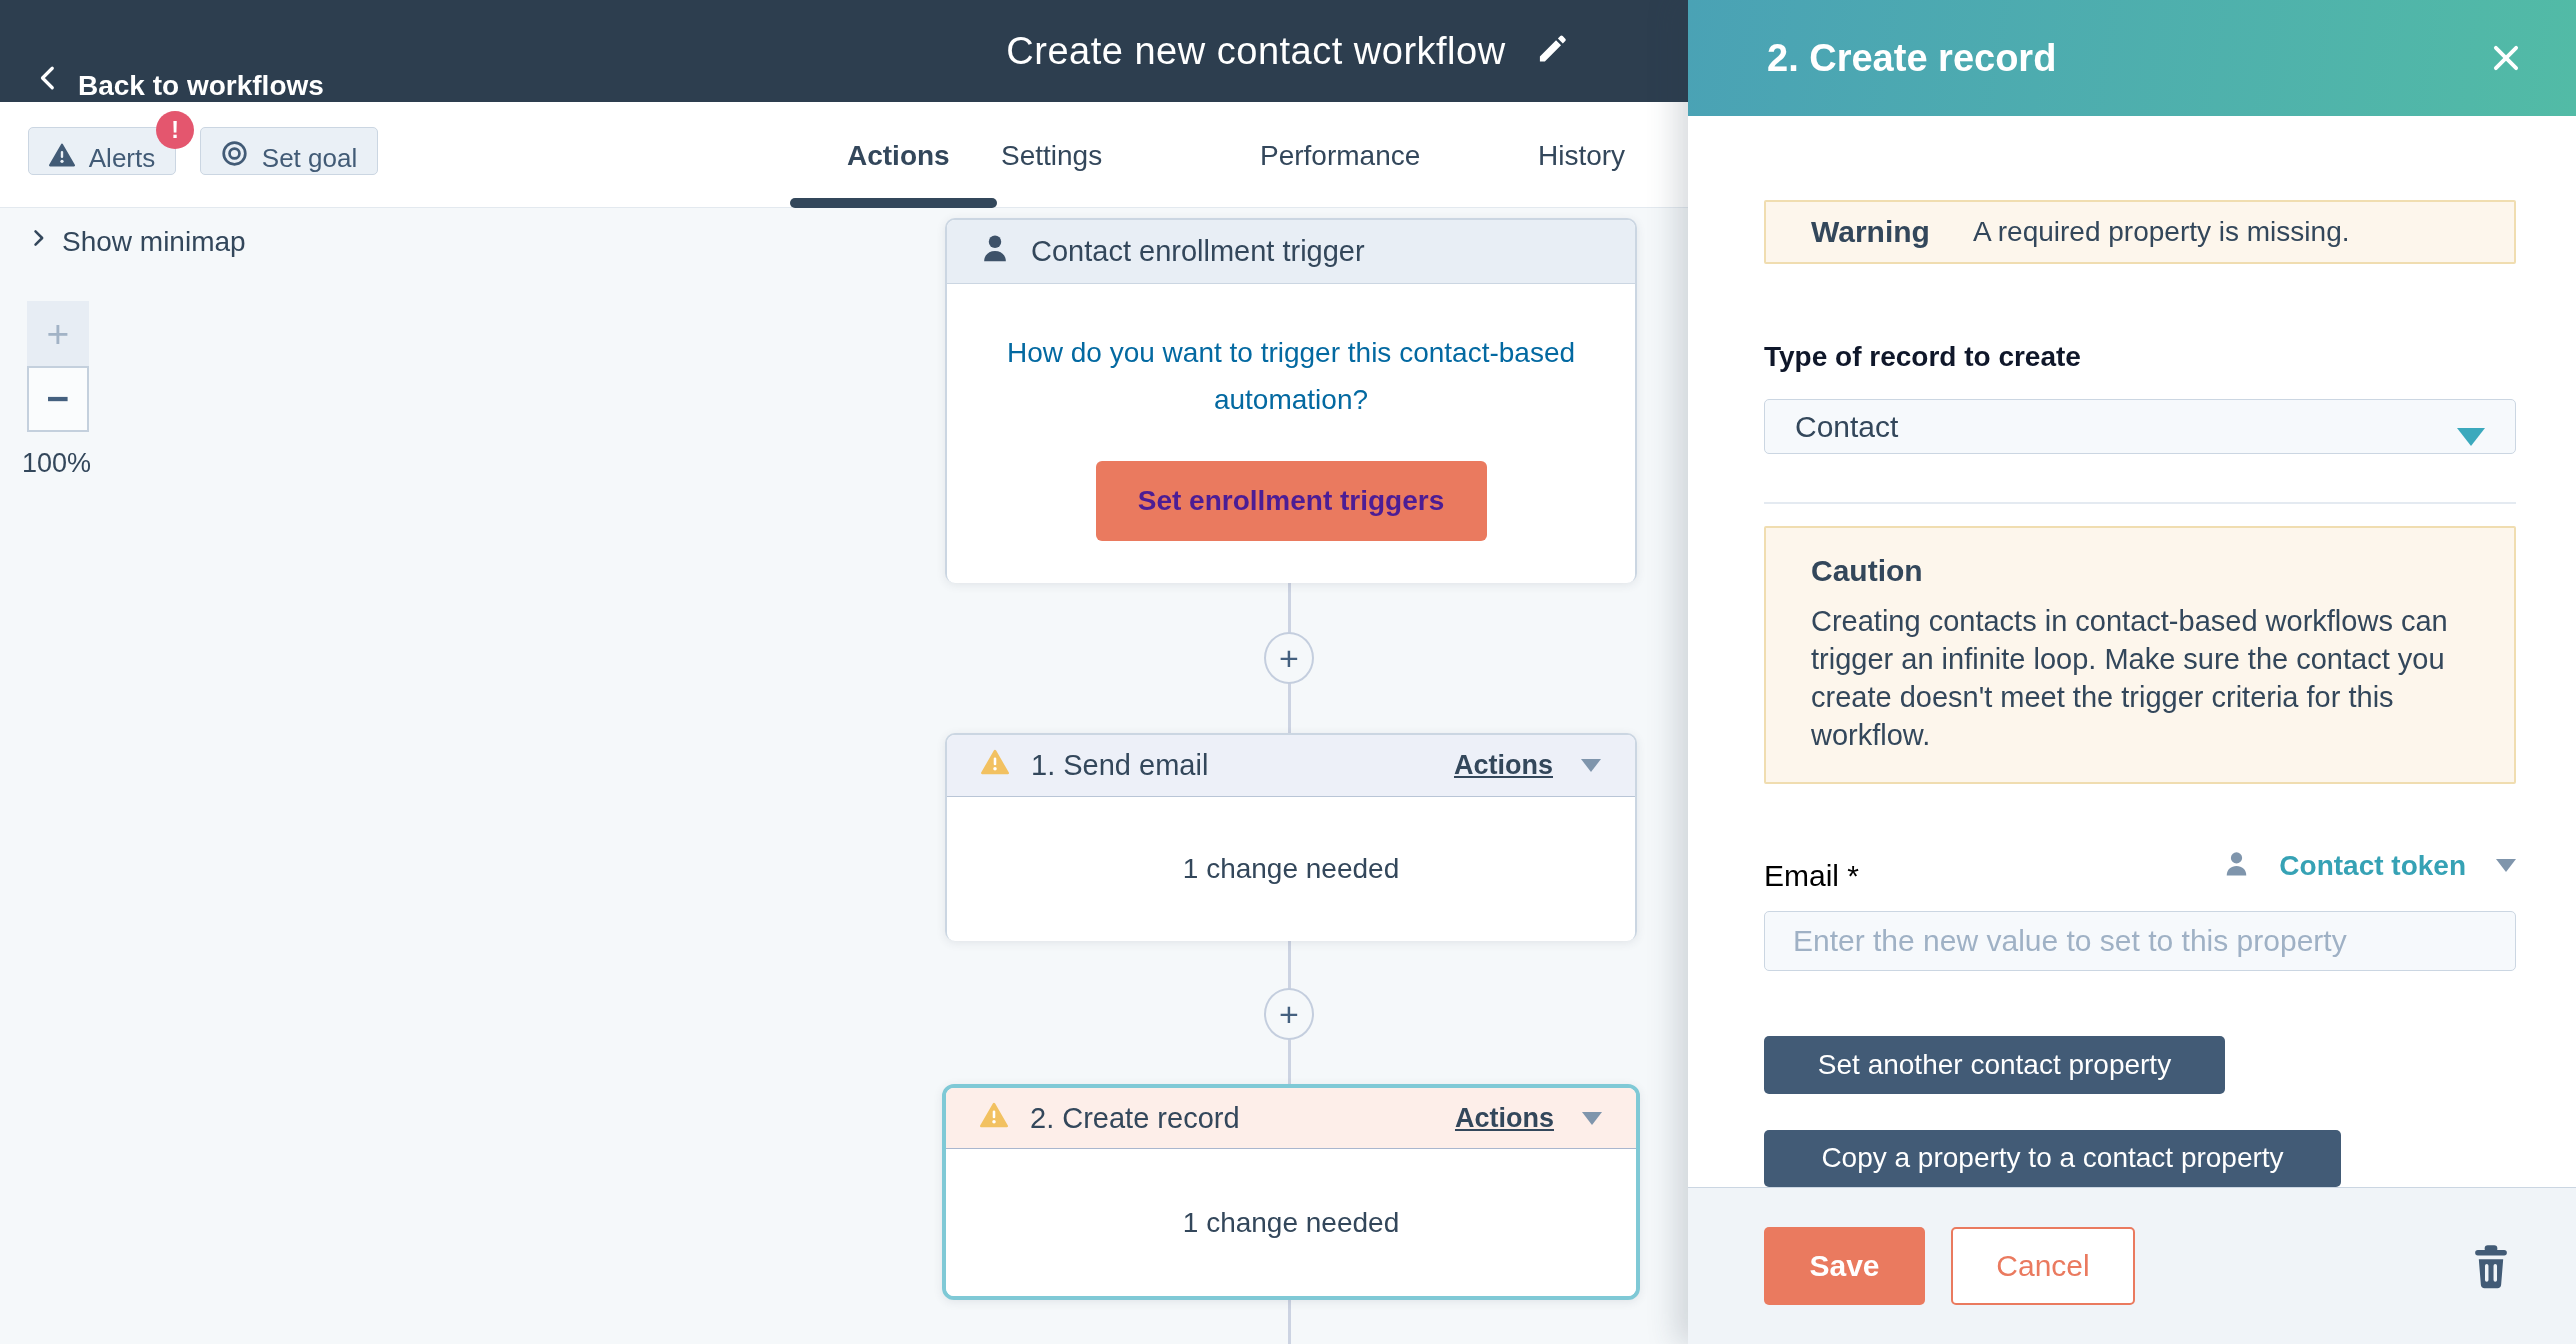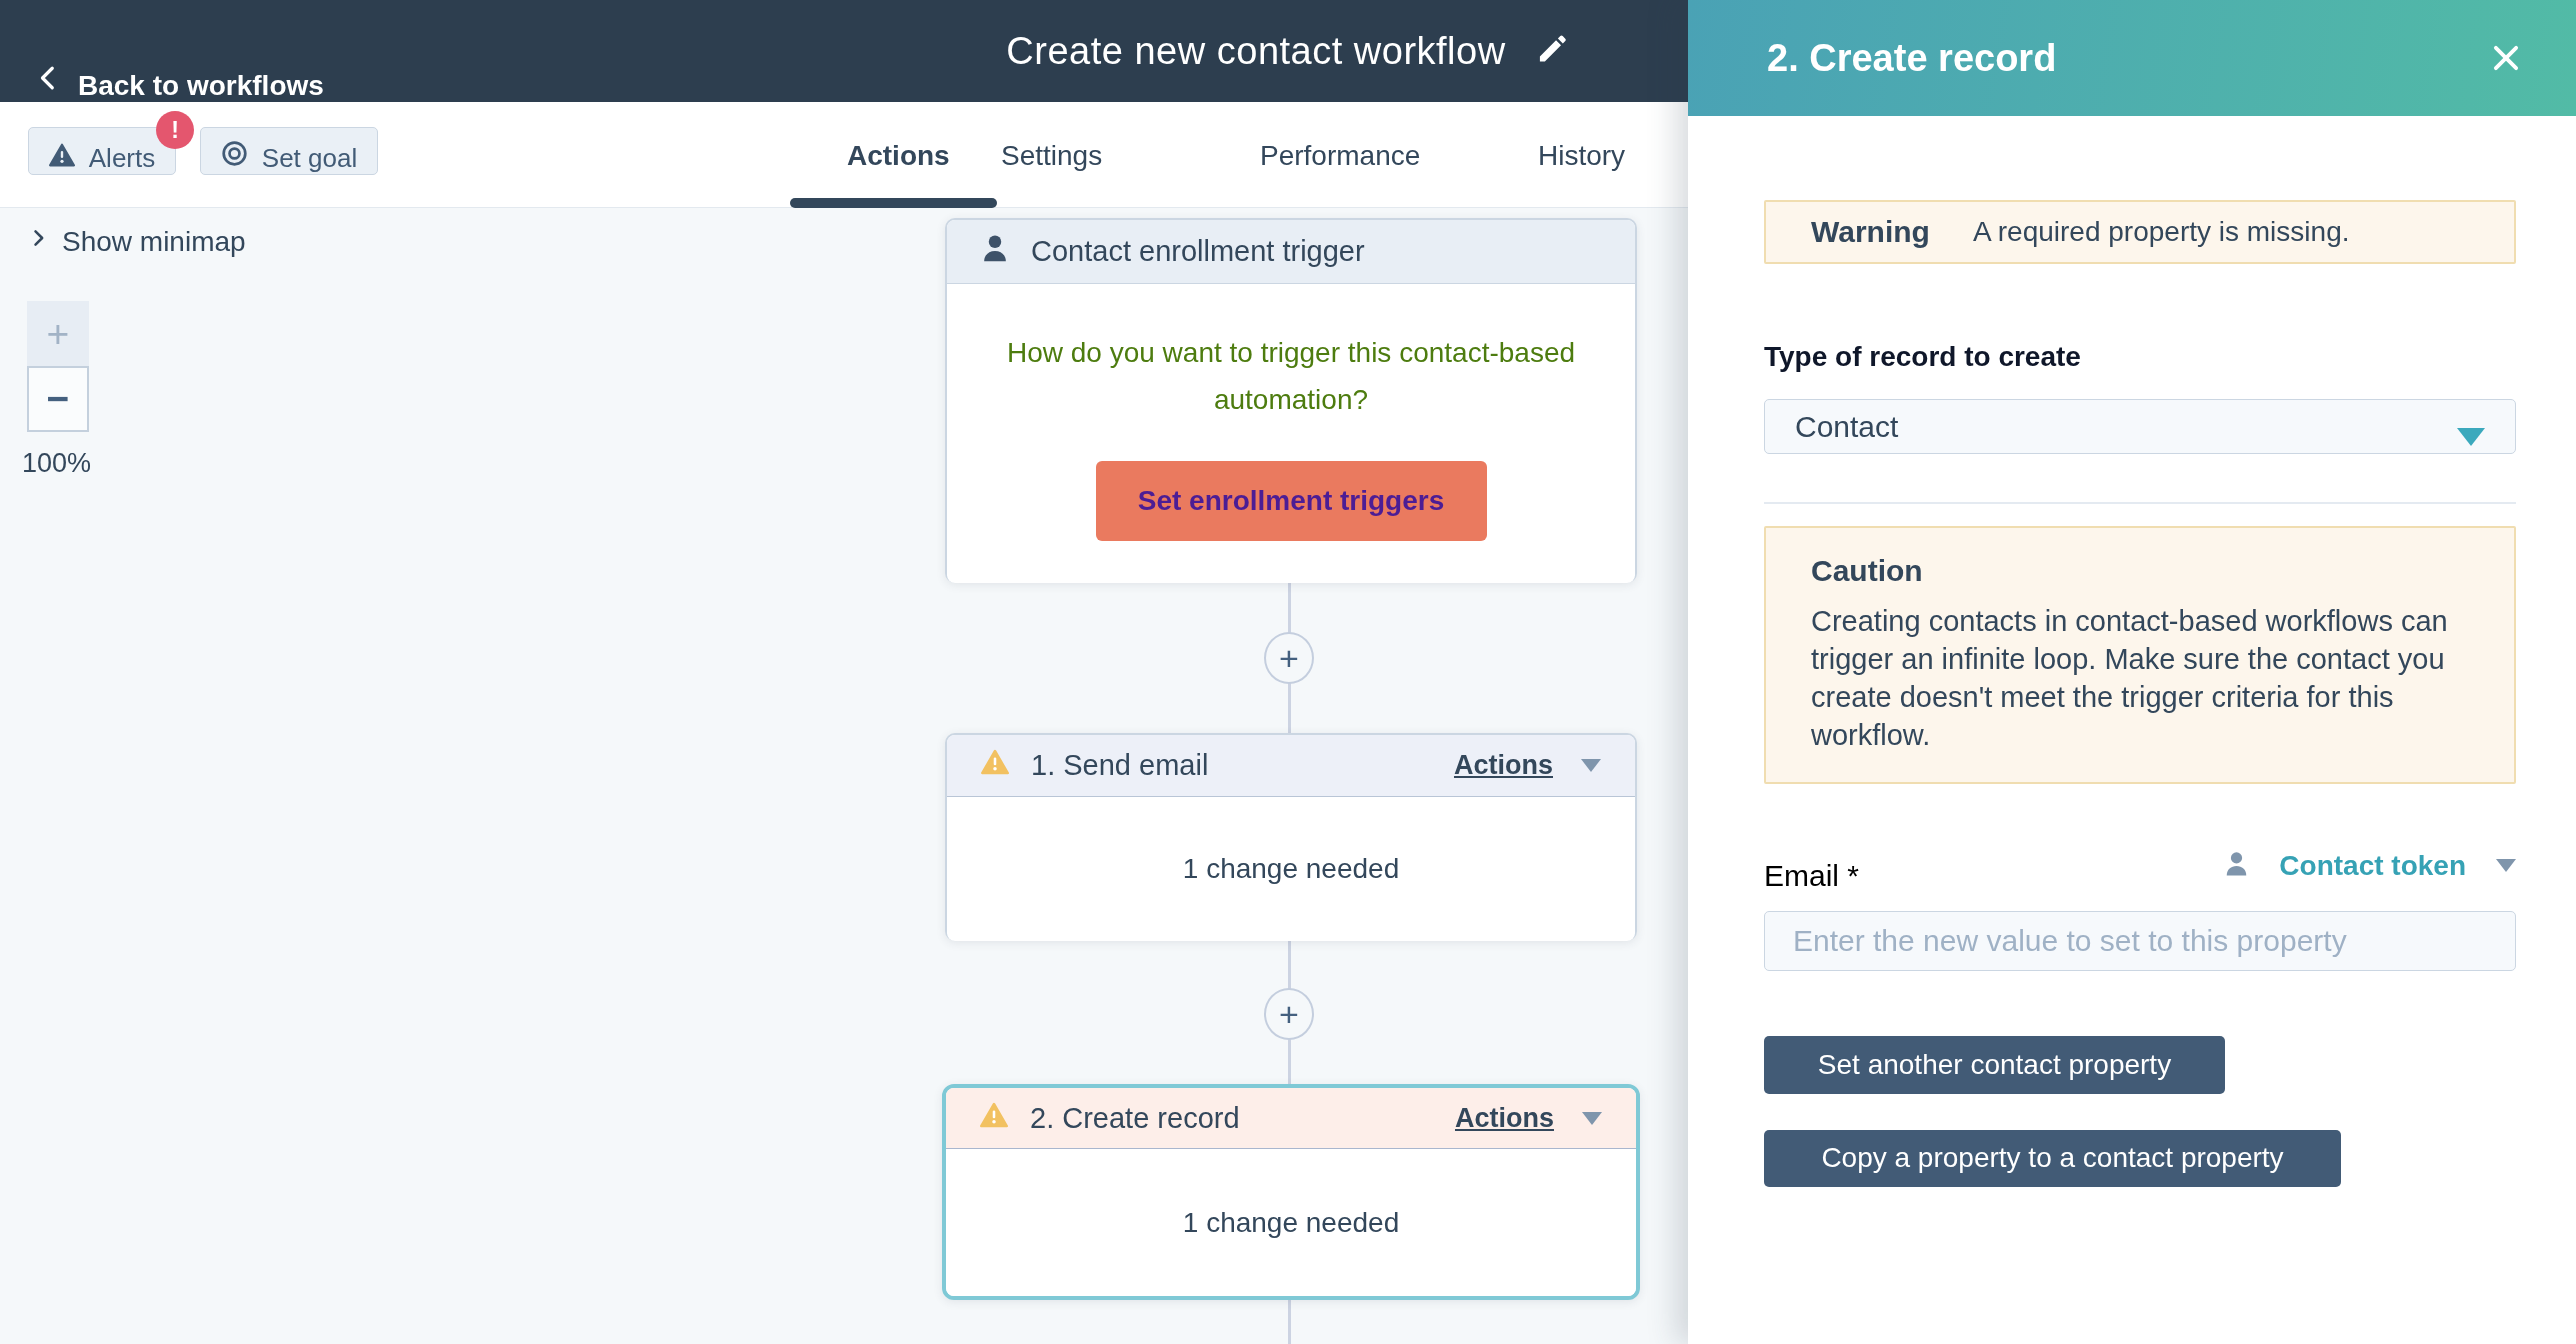--- a/index.html
+++ b/index.html
@@ -52,21 +52,21 @@
   .card-body { display:flex; align-items:center; justify-content:center; background:#ffffff;
                border-radius:0 0 8px 8px; font-size:28px; color:#33475b; }
   .hdr-spacer { flex:1; }
   .actions-link { font-size:27px; font-weight:700; color:#33475b; text-decoration:underline; cursor:pointer; }
   .caret { width:0; height:0; border-left:10px solid transparent; border-right:10px solid transparent;
            border-top:13px solid #7f95ac; margin-left:6px; }
 
   .trigger-card { top:11px; height:365px; }
   .trigger-card .card-header { height:64px; background:#e8eef5; border-bottom:1px solid #cbd6e2; }
   .trigger-body { flex-direction:column; height:299px; justify-content:flex-start; padding-top:45px; }
-  .trigger-question { width:632px; text-align:center; font-size:28px; line-height:47px; color:#4d7c0f; }
+  .trigger-question { width:632px; text-align:center; font-size:28px; line-height:47px; color:#0369a1; }
   .enroll-btn { margin-top:38px; width:391px; height:80px; background:#ea7a5f; border:none; border-radius:6px;
                 color:#4c1d95; font-size:28px; font-weight:700; font-family:inherit; cursor:pointer; }
 
   .plus-node { position:absolute; left:1264px; width:50px; height:52px; border-radius:50%;
                background:#f5f8fa; border:2px solid #c4cede; display:flex; align-items:center;
                justify-content:center; font-size:34px; color:#44607f; cursor:pointer; z-index:2; }
   .plus-1 { top:425px; }
   .plus-2 { top:781px; }
 
   .send-card { top:526px; height:208px; }
@@ -308,16 +308,30 @@
           <span class="token-text">Contact token</span>
           <span class="token-caret"></span>
         </span>
       </div>
       <input class="text-input" type="text" placeholder="Enter the new value to set to this property" style="">
 
       <button class="slate-btn btn-set-another">Set another contact property</button>
       <button class="slate-btn btn-copy-prop">Copy a property to a contact property</button>
     </div>
 
+    <div class="panel-footer">
+      <button class="save-btn">Save</button>
+      <button class="cancel-btn">Cancel</button>
+      <span class="footer-spacer"></span>
+      <span class="trash-btn">
+        <svg width="38" height="49" viewBox="0 0 24 28">
+          <rect x="8" y="0.5" width="8" height="4.4" rx="2" fill="#425b76"></rect>
+          <rect x="2" y="3.6" width="20" height="3.4" rx="1.7" fill="#425b76"></rect>
+          <path d="M4.3 9.4 h15.4 l-1.3 16.2 a2.4 2.4 0 0 1 -2.4 2.2 h-8 a2.4 2.4 0 0 1 -2.4 -2.2 Z" fill="#425b76"></path>
+          <rect x="8.2" y="12.4" width="2.2" height="11.2" rx="1.1" fill="#f0f4f8"></rect>
+          <rect x="13.6" y="12.4" width="2.2" height="11.2" rx="1.1" fill="#f0f4f8"></rect>
+        </svg>
+      </span>
+    </div>
   </div>
 
 </div>
 
 
 </body></html>

